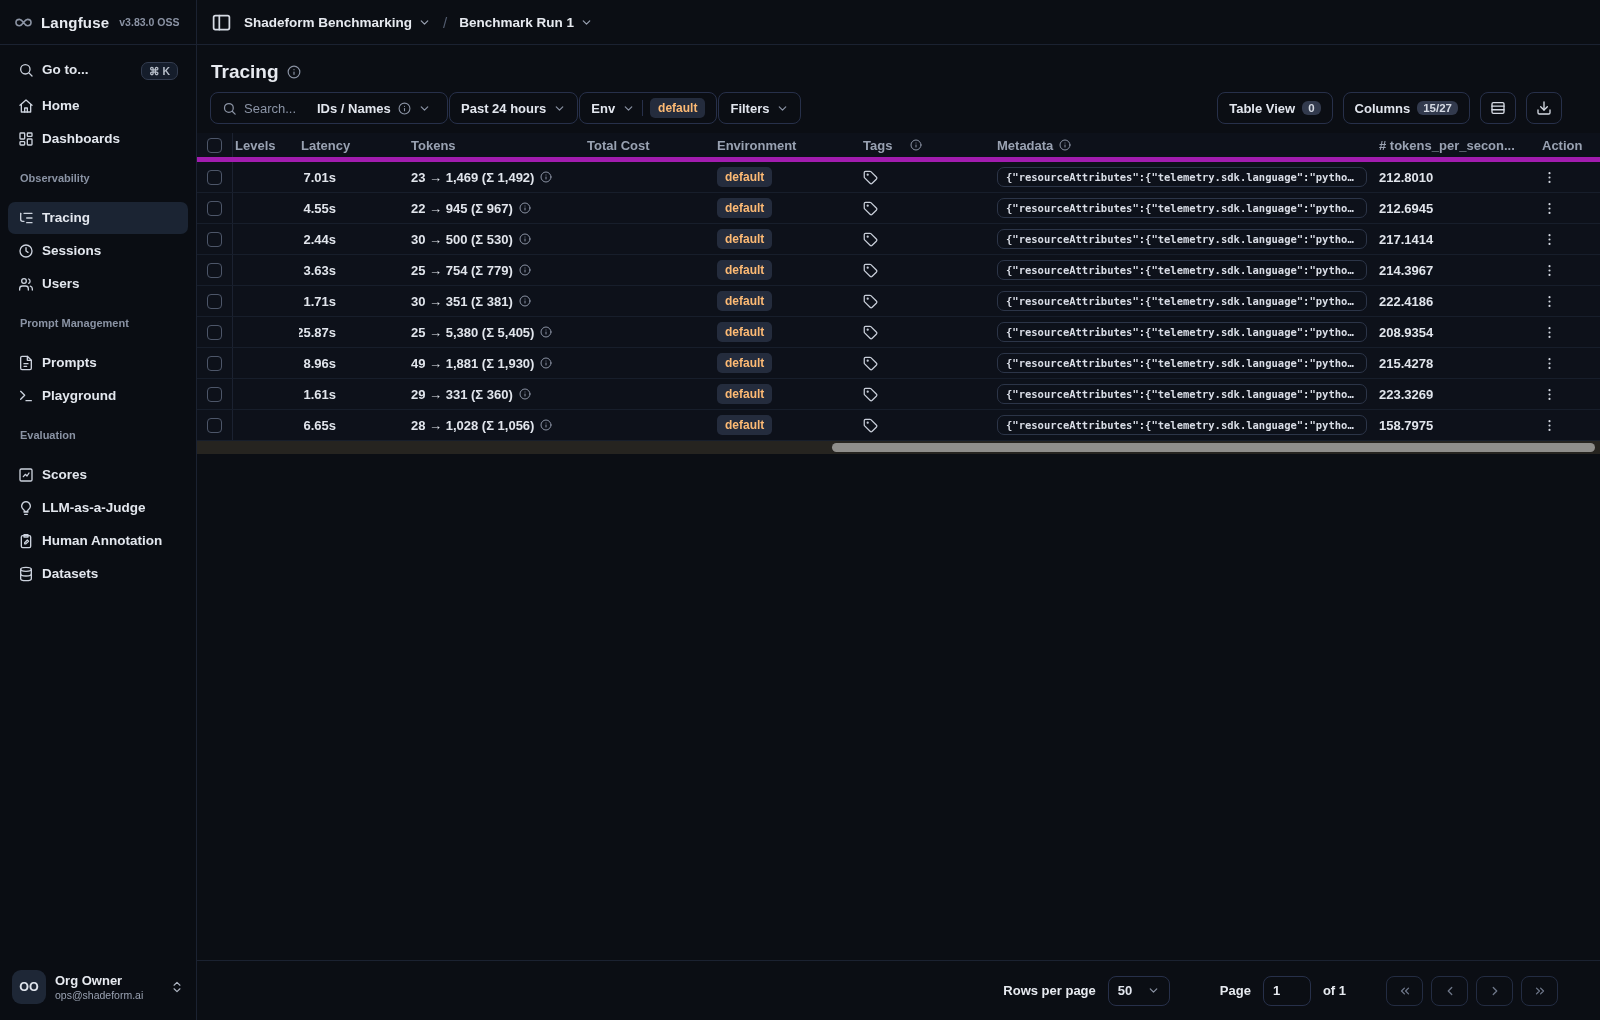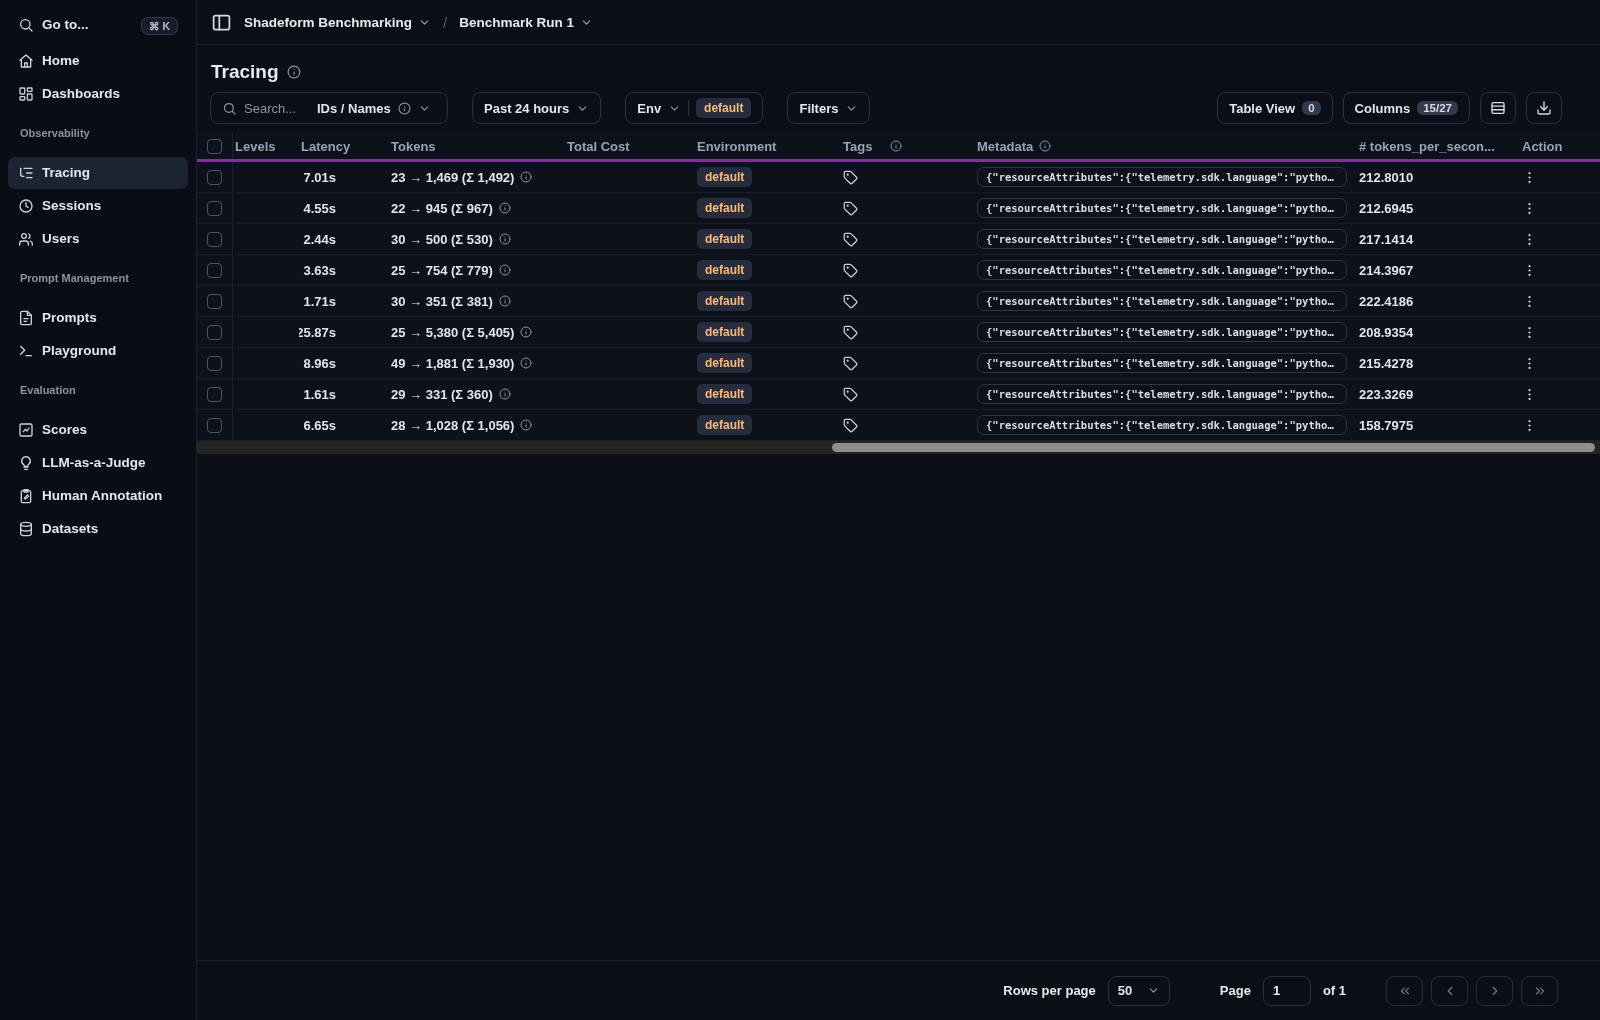--- a/index.html
+++ b/index.html
@@ -46,44 +46,44 @@
   .page-head{ padding:16px 14px 0; }
   .page-title-row{ display:flex; align-items:center; gap:8px; }
   .page-title{ font-size:19px; font-weight:700; }
   .muted-icon{ color:#8b93a4; display:flex; }
 
   .tabs{ display:flex; gap:20px; padding:14px 14px 0; }
   .tab{ font-weight:600; font-size:13.5px; color:#97a0b0; padding-bottom:9px;
         border-bottom:2.5px solid transparent; cursor:pointer; }
   .tab.active{ color:#f2f4f8; border-bottom-color:#9aa3b2; }
 
-  .filter-row{ display:flex; align-items:center; gap:24px; padding:9px 38px 9px 13px; }
+  .filter-row{ display:flex; align-items:center; gap:1px; padding:9px 38px 9px 13px; }
   .ctrl{ height:32px; border:1px solid #27304a; border-radius:8px; display:flex; align-items:center;
          gap:7px; padding:0 11px; font-weight:600; color:#e2e6ee; background:transparent; cursor:pointer; white-space:nowrap; }
   .search-box{ width:238px; cursor:text; }
   .search-box input{ background:transparent; border:none; outline:none; color:#e7eaf0; width:66px;
                      font-size:13px; font-family:inherit; }
   .search-box input::placeholder{ color:#8b94a6; }
   .v-div{ width:1px; height:16px; background:#27304a; }
   .badge{ background:#242c3d; border-radius:5px; padding:3px 8px; font-size:12px; font-weight:600; color:#fdba74; }
   .count-pill{ background:#323a4d; border-radius:6px; padding:1px 6px; font-size:11.5px; font-weight:600; color:#d5dae3; }
   .right-group{ margin-left:auto; display:flex; align-items:flex-start; gap:10px; }
   .icon-ctrl{ width:36px; justify-content:center; padding:0; }
 
   
   .table{ background:#0d111a; }
   .thead, .trow{ display:flex; align-items:center; }
-  .thead{ height:29px; border-bottom:3px solid #a21caf; color:#99a2b2; font-weight:600; }
+  .thead{ height:29px; border-bottom:5px solid #a21caf; color:#99a2b2; font-weight:600; }
   .trow{ height:31px; border-bottom:1px solid #171e2b; cursor:pointer; }
   .cell{ display:flex; align-items:center; gap:6px; padding:0 2px; overflow:hidden; white-space:nowrap; }
   .col-check{ width:36px; flex:0 0 36px; justify-content:center; align-self:stretch;
               border-right:1px solid #1b2231; padding:0; }
   .col-levels{ width:66px; flex:0 0 66px; }
   .col-latency{ width:90px; flex:0 0 90px; justify-content:flex-end; padding-right:53px; }
-  .col-tokens{ width:176px; flex:0 0 176px; }
+  .col-tokens{ width:176px; flex:0 0 176px;margin-left:20px; }
   .col-cost{ width:130px; flex:0 0 130px; }
   .col-env{ width:145px; flex:0 0 145px; }
   .col-tags{ width:135px; flex:0 0 135px; padding-left:3px;gap:18px; }
   .col-meta{ width:382px; flex:0 0 382px; }
   .col-tps{ width:156px; flex:0 0 156px; }
   .col-action{ flex:1; padding-left:9px; }
   .thead .col-latency{ justify-content:flex-start; padding-right:0; }
   .trow .cell{ font-weight:600; color:#e1e5ec; }
   .checkbox{ width:15px; height:15px; border:1.5px solid #4d5669; border-radius:4px; cursor:pointer; }
   .tagicon{ color:#c9cfda; display:flex; cursor:pointer; }
@@ -110,20 +110,29 @@
   .pg-btns{ display:flex; gap:8px; margin-left:28px; }
   .pg-btn{ width:37px; height:30px; border:1px solid #232c42; border-radius:8px; display:flex;
            align-items:center; justify-content:center; color:#6e7789; cursor:pointer; }
 </style>
 </head>
 <body>
 
 <div class="app">
 
   <aside class="sidebar">
+    <div class="logo-row">
+      <span class="logo-mark">
+        <svg width="19" height="19" viewBox="0 0 24 24" fill="none" stroke="currentColor" stroke-width="2" stroke-linecap="round" stroke-linejoin="round">
+            <path d="M7 16c-3 0-4.5-1.8-4.5-4S4 8 7 8c4.5 0 5.5 8 10 8 3 0 4.5-1.8 4.5-4S20 8 17 8c-4.5 0-5.5 8-10 8z"></path>
+          </svg>
+      </span>
+      <span class="brand-name">Langfuse</span>
+      <span class="brand-ver">v3.83.0 OSS</span>
+    </div>
 
     <nav class="nav">
       <div class="nav-item">
         <span class="icon">
           <svg width="16" height="16" viewBox="0 0 24 24" fill="none" stroke="currentColor" stroke-width="2" stroke-linecap="round" stroke-linejoin="round">
               <circle cx="11" cy="11" r="7"></circle>
               <path d="m21 21-4.3-4.3"></path>
             </svg>
         </span>
         <span>Go to...</span>
@@ -240,20 +249,33 @@
                 <ellipse cx="12" cy="5" rx="8" ry="3"></ellipse>
                 <path d="M4 5v14c0 1.7 3.6 3 8 3s8-1.3 8-3V5"></path>
                 <path d="M4 12c0 1.7 3.6 3 8 3s8-1.3 8-3"></path>
               </svg>
             </span>
             <span>Datasets</span>
           </div>
         </div>
       <div class="spacer"></div>
 
+      <div class="account">
+        <span class="avatar">OO</span>
+        <span>
+          <div class="acct-name">Org Owner</div>
+          <div class="acct-email">ops@shadeform.ai</div>
+        </span>
+        <span class="acct-chevrons">
+          <svg width="14" height="14" viewBox="0 0 24 24" fill="none" stroke="currentColor" stroke-width="2" stroke-linecap="round" stroke-linejoin="round">
+              <path d="m7 15 5 5 5-5"></path>
+              <path d="m7 9 5-5 5 5"></path>
+            </svg>
+        </span>
+      </div>
     </nav>
   </aside>
 
   <main class="main">
 
     <div class="topbar">
       <span class="icon-btn-plain">
         <svg width="21" height="21" viewBox="0 0 24 24" fill="none" stroke="currentColor" stroke-width="2" stroke-linecap="round" stroke-linejoin="round">
             <rect x="3" y="4" width="18" height="16" rx="2"></rect>
             <path d="M9.5 4v16"></path>

